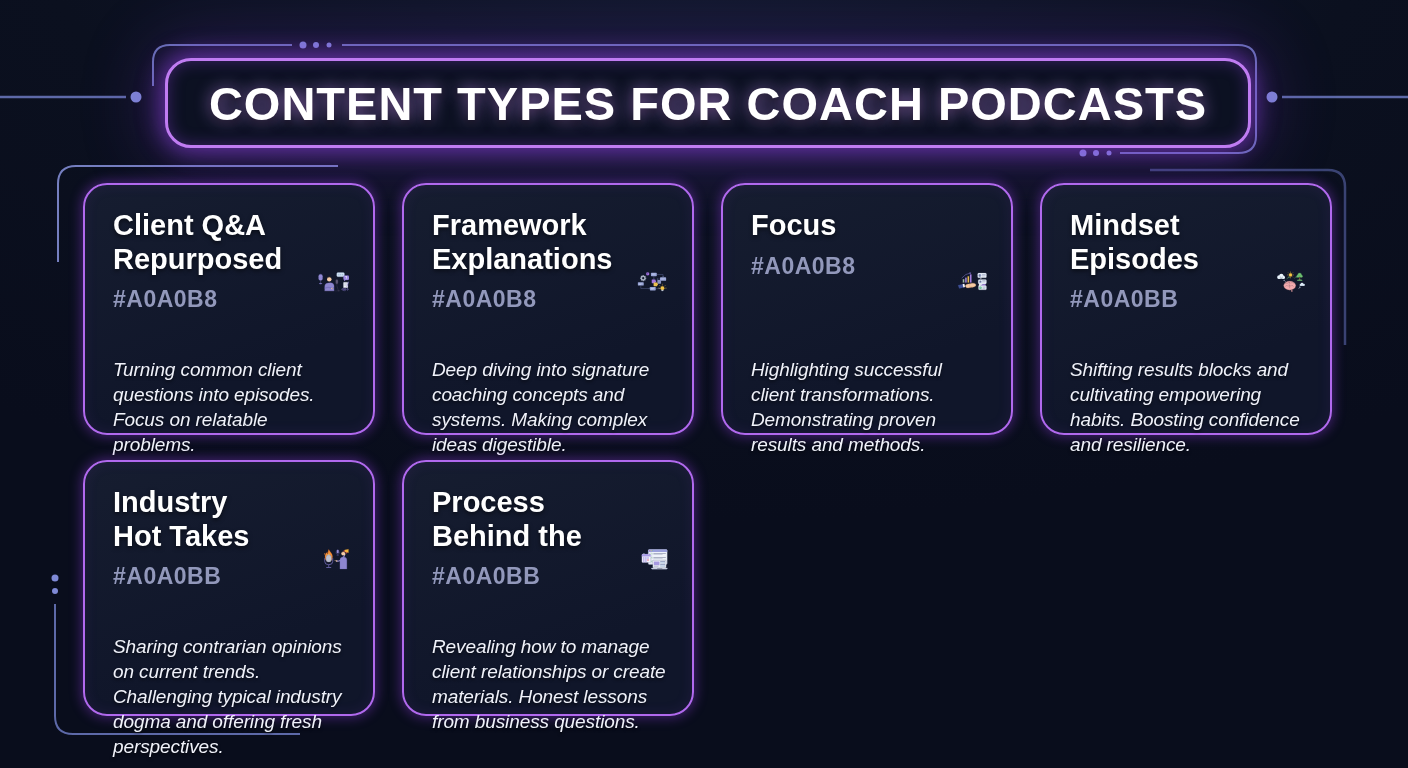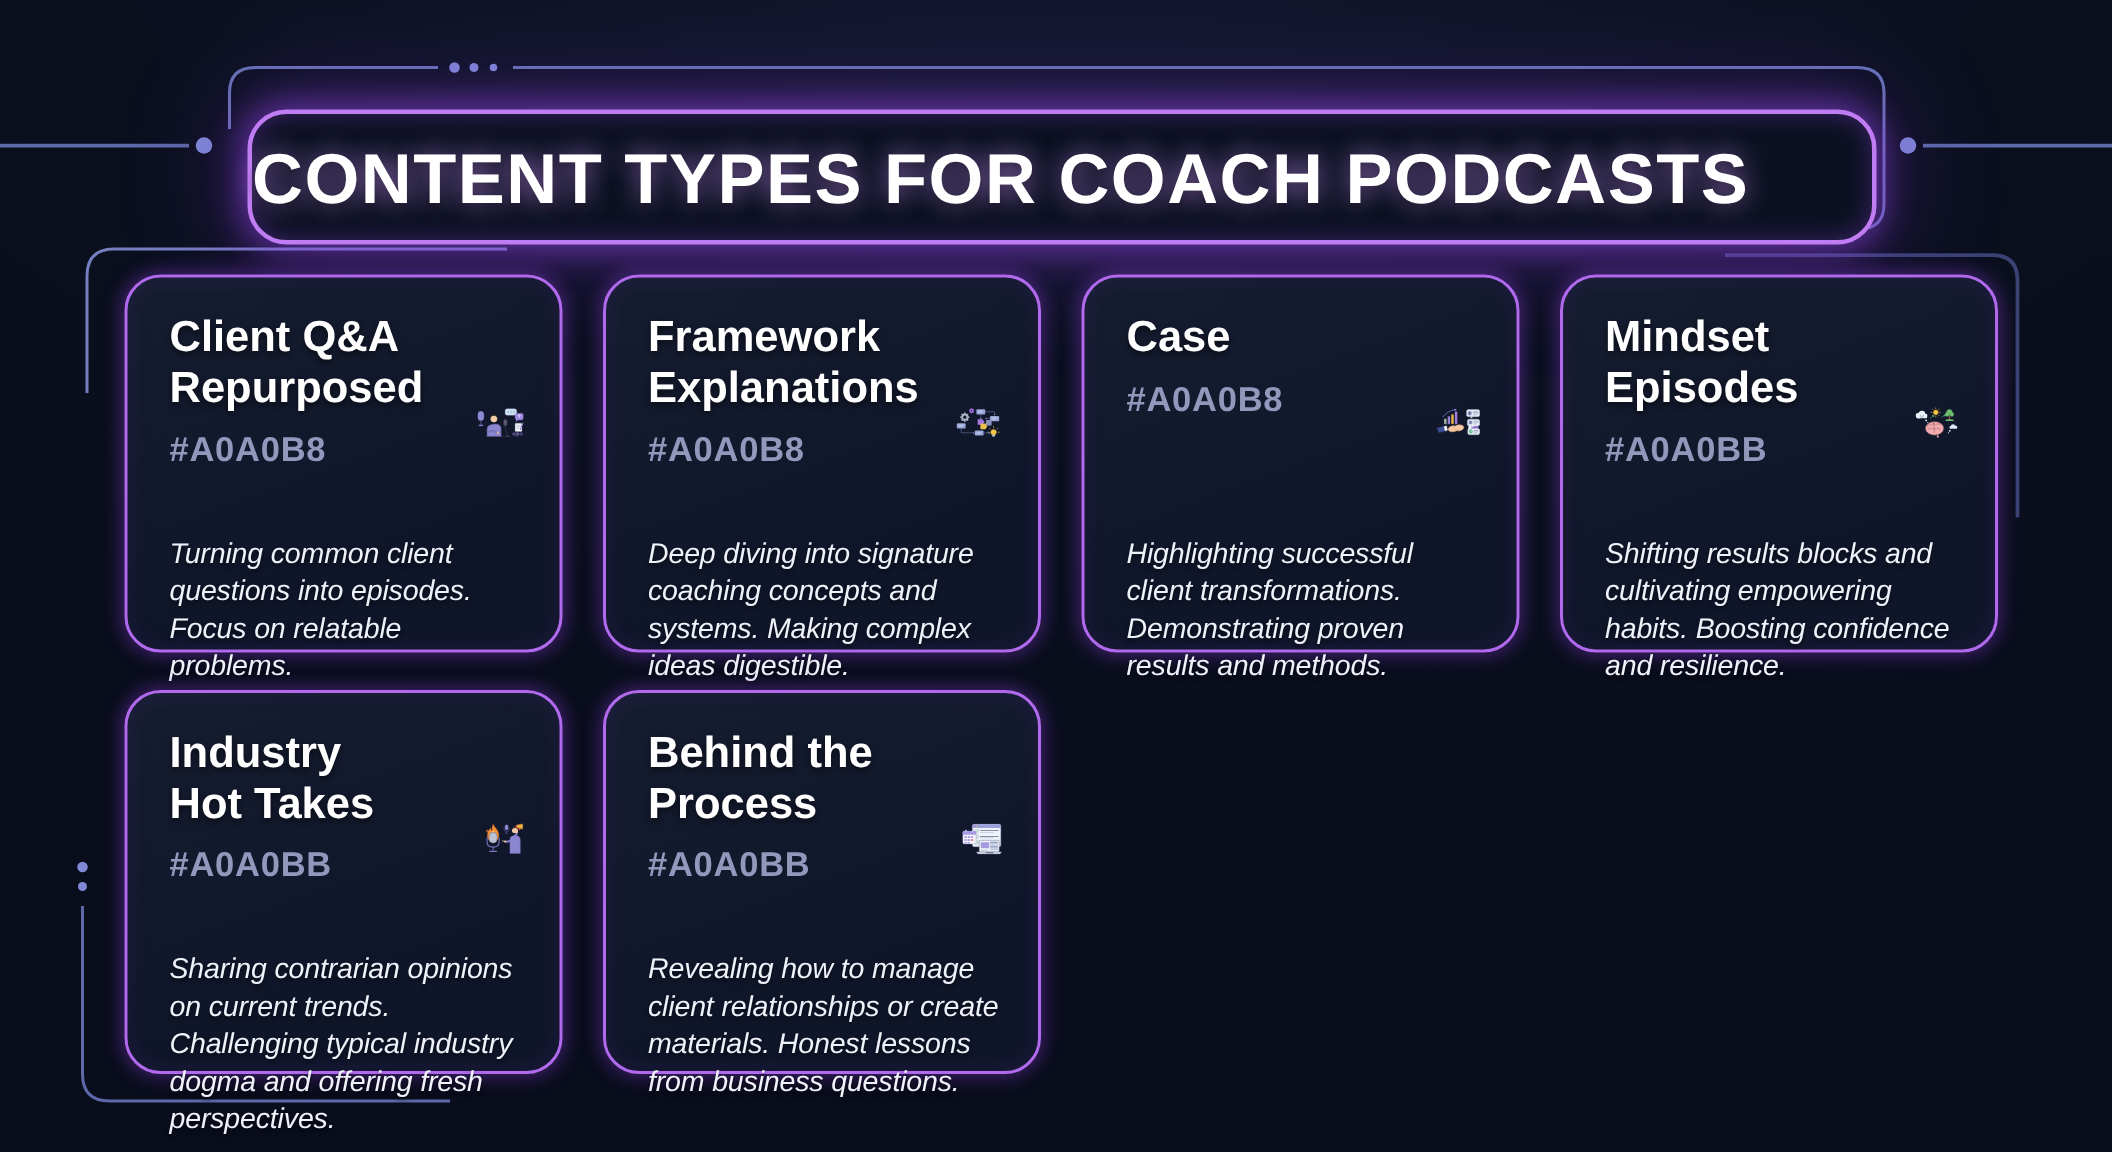--- a/index.html
+++ b/index.html
@@ -9,21 +9,21 @@
     font-family:"Liberation Sans", sans-serif;
   }
   .deco{position:absolute;inset:0;pointer-events:none;}
 
   
   .title-box{
     position:absolute;left:165px;top:58px;width:1080px;height:84px;
     border:3px solid #c07cf2;border-radius:26px;background:#0c1122;
     box-shadow:0 0 22px 5px rgba(150,70,235,.55), 0 0 70px 14px rgba(120,50,200,.28),
                inset 0 0 16px rgba(150,70,235,.35);
-    display:flex;align-items:center;margin-top:15px;
+    display:flex;align-items:center;justify-content:center;
   }
   .title-text{
     color:#ffffff;font-weight:800;font-size:47px;letter-spacing:1px;white-space:nowrap;
     text-shadow:0 0 16px rgba(205,150,255,.65), 0 3px 6px rgba(0,0,0,.7);
   }
 
   
   .grid{
     position:absolute;left:83px;top:183px;width:1249px;height:533px;
     display:grid;grid-template-columns:1fr 1fr 1fr 1fr;grid-template-rows:252px 256px;
@@ -250,21 +250,21 @@
           </svg>
         </div>
       </div>
       <div class="card-desc">Deep diving into signature coaching concepts and systems. Making complex ideas digestible.</div>
     </div>
 
     <div class="card">
       <div class="card-top">
         <div class="card-heading">
           <div class="card-title">
-            <span>Case</span>
+            <span>Focus</span>
           </div>
           <div class="card-hex">#A0A0B8</div>
         </div>
         <div class="illo">
           <svg viewBox="0 0 240 150">
 
             <g>
               <rect x="58" y="54" width="12" height="26" fill="#9fb8a5"></rect>
               <rect x="76" y="42" width="12" height="38" fill="#9b82d8"></rect>
               <rect x="94" y="32" width="12" height="48" fill="#e8bb4e"></rect>
@@ -458,22 +458,22 @@
           </svg>
         </div>
       </div>
       <div class="card-desc">Sharing contrarian opinions on current trends. Challenging typical industry dogma and offering fresh perspectives.</div>
     </div>
 
     <div class="card">
       <div class="card-top">
         <div class="card-heading">
           <div class="card-title">
+            <span>Process</span>
             <span>Behind the</span>
-            <span>Process</span>
           </div>
           <div class="card-hex">#A0A0BB</div>
         </div>
         <div class="illo">
           <svg viewBox="0 0 240 150">
 
             <g>
               <rect x="92" y="4" width="142" height="112" rx="8" fill="#eef2fa" stroke="#9aa2c8" stroke-width="2"></rect>
               <path d="M92,12 q0,-8 8,-8 h126 q8,0 8,8 v10 H92 Z" fill="#9aa0dd"></path>
               <circle cx="103" cy="13" r="3.5" fill="#e06a6a"></circle>

